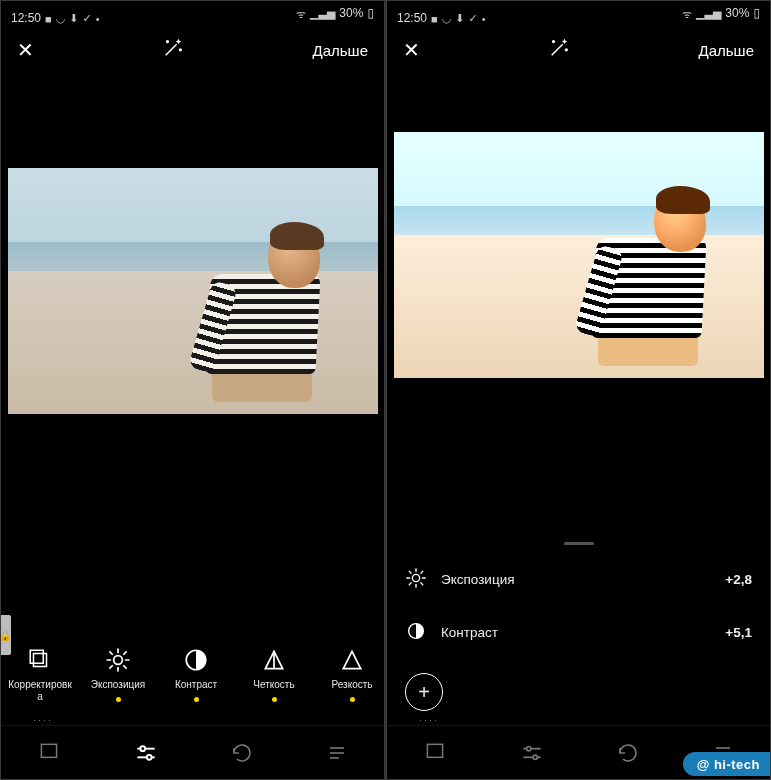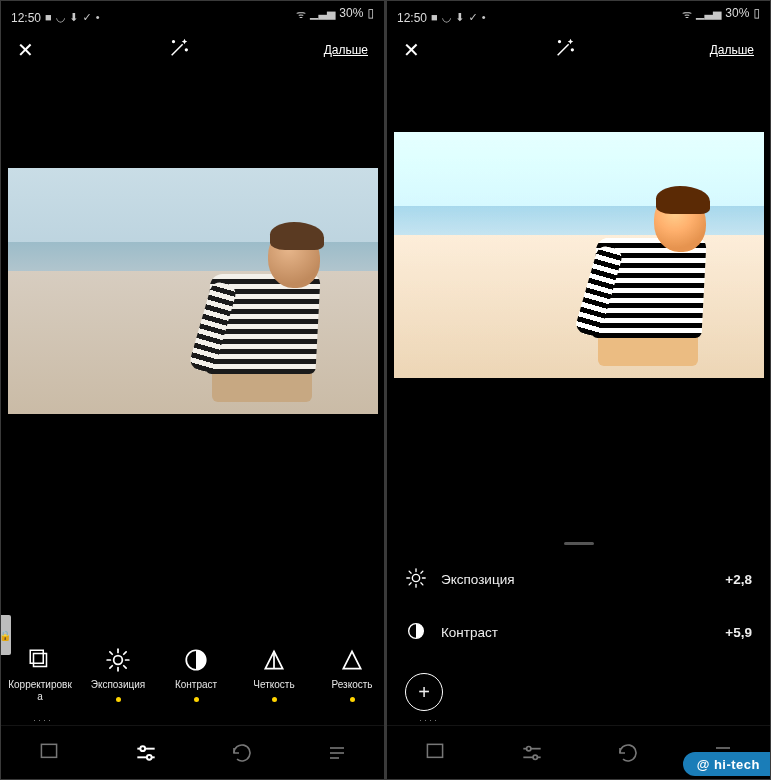--- a/index.html
+++ b/index.html
@@ -24,41 +24,40 @@
   }
   .status-bar {
     height: 24px;
     display: flex;
     justify-content: space-between;
     align-items: center;
     padding: 0 10px;
     font-size: 12px;
     color: #ddd;
   }
-  .status-left { display: flex; align-items: flex-start; gap: 4px; margin-top: 10px; }
+  .status-left { display: flex; align-items: flex-end; gap: 4px; margin-top: 10px; }
   .status-right { display: flex; align-items: center; gap: 4px; }
   .top-bar {
     height: 50px;
     display: flex;
     justify-content: space-between;
     align-items: center;
     padding: 0 16px;
   }
   .close-x {
     font-size: 20px;
     color: #fff;
     cursor: pointer;
   }
   .wand { color:#fff; }
   .next-btn {
     color: #fff;
-    font-size: 12px;
+    font-size: 15px;
     font-weight: 500;
     cursor: pointer;
-    text-decoration: underline;
   }
   .canvas-area {
     flex: 0 0 auto;
     display: flex;
     align-items: center;
     justify-content: center;
   }
   .screen1 .canvas-area { height: 432px; }
   .screen2 .canvas-area { height: 360px; }
   .photo {
@@ -410,21 +409,21 @@
     <div class="adj-row">
       <div class="adj-left">
         <span>
           <svg width="22" height="22" viewBox="0 0 24 24">
               <circle cx="12" cy="12" r="8" fill="none" stroke="#fff" stroke-width="1.5"></circle>
               <path d="M12 4 a8 8 0 0 1 0 16 z" fill="#fff"></path>
             </svg>
         </span>
         <span>Контраст</span>
       </div>
-      <span class="adj-val">+5,9</span>
+      <span class="adj-val">+5,1</span>
     </div>
 
     <div class="recipe-row">
       <div class="plus-circle">+</div>
     </div>
   </div>
 
   <div class="nav-bar">
     <div class="nav-item">
       <svg width="26" height="26" viewBox="0 0 24 24" fill="none" stroke="currentColor" stroke-width="1.4">

